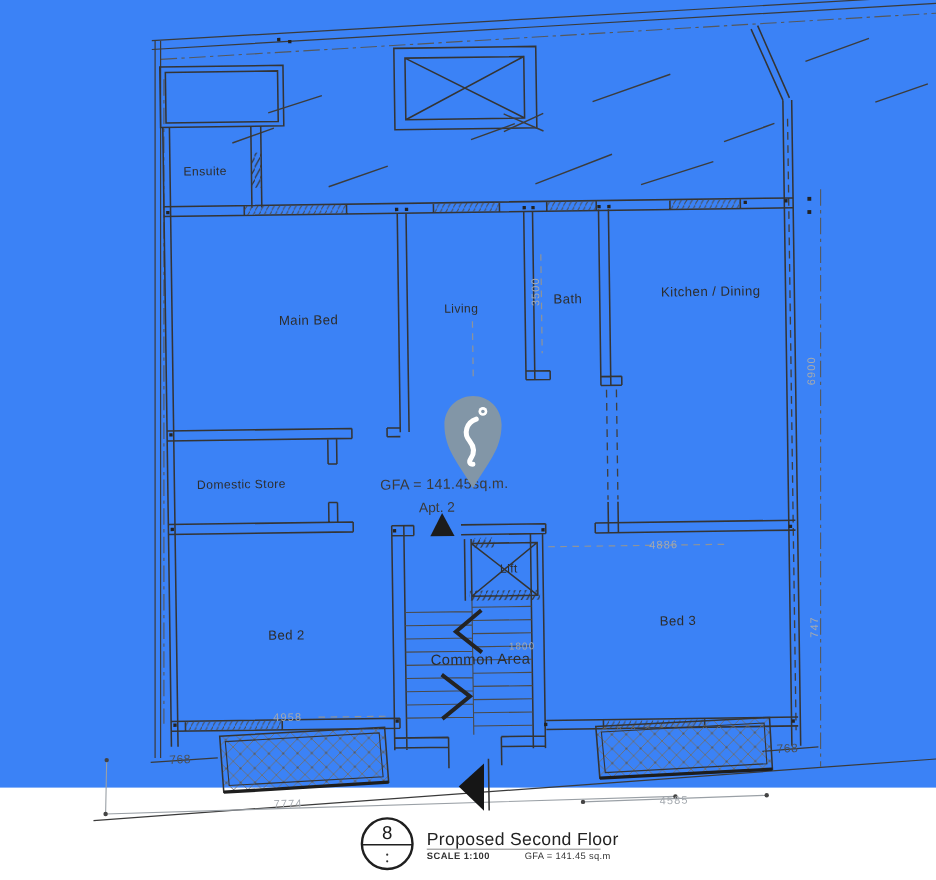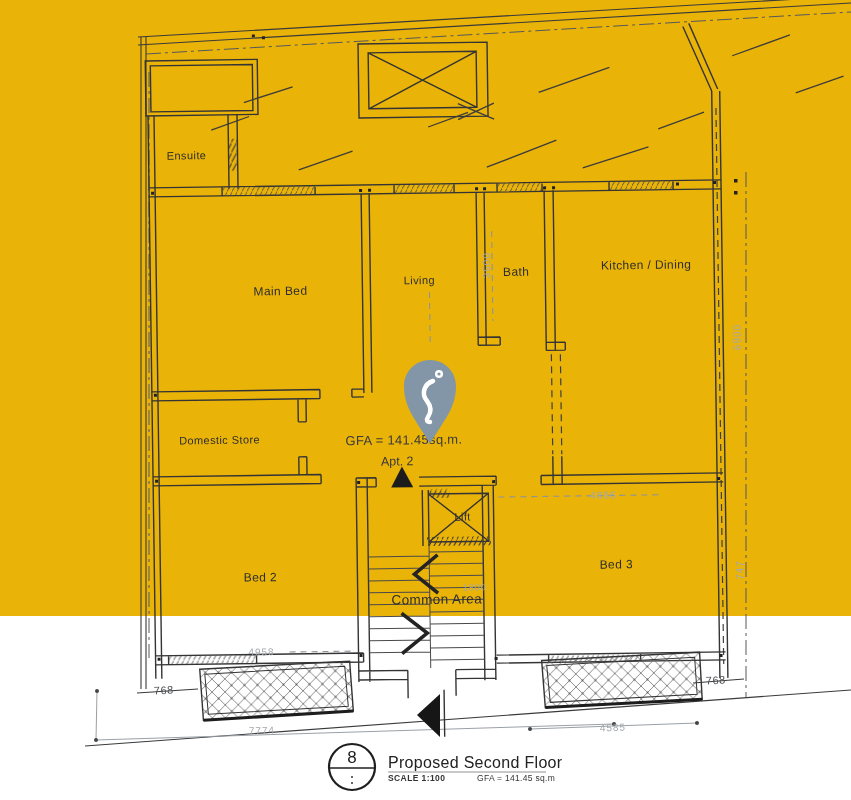--- a/index.html
+++ b/index.html
@@ -1,16 +1,16 @@
 <!DOCTYPE html>
 <html><head>
 <meta charset="utf-8">
 <style>
   html,body{margin:0;padding:0;background:#ffffff;width:851px;height:800px;overflow:hidden;}
-  #stage{position:relative;width:851px;height:616px;background:#eab308;}
+  #stage{position:relative;width:851px;height:716px;background:#3b82f6;}
   svg{position:absolute;left:0;top:0;}
   svg text{font-family:"Liberation Sans","DejaVu Sans",sans-serif;fill:#2d2d2d;}
   .wall{stroke:#343434;stroke-width:1.4;fill:none;}
   .thin{stroke:#4a4a4a;stroke-width:1;fill:none;}
   .heavy{stroke:#1d1d1d;stroke-width:3;fill:none;}
   .diag{stroke:#3c3c3c;stroke-width:1.3;fill:none;}
   .dash{stroke:#8f9499;stroke-width:1.1;fill:none;stroke-dasharray:6 5;}
   .dashdark{stroke:#3f3f3f;stroke-width:1.2;fill:none;stroke-dasharray:7 5;}
   .site{stroke:#3a3a3a;stroke-width:1.1;fill:none;}
   .sitefaint{stroke:#9aa0a6;stroke-width:1;fill:none;}

